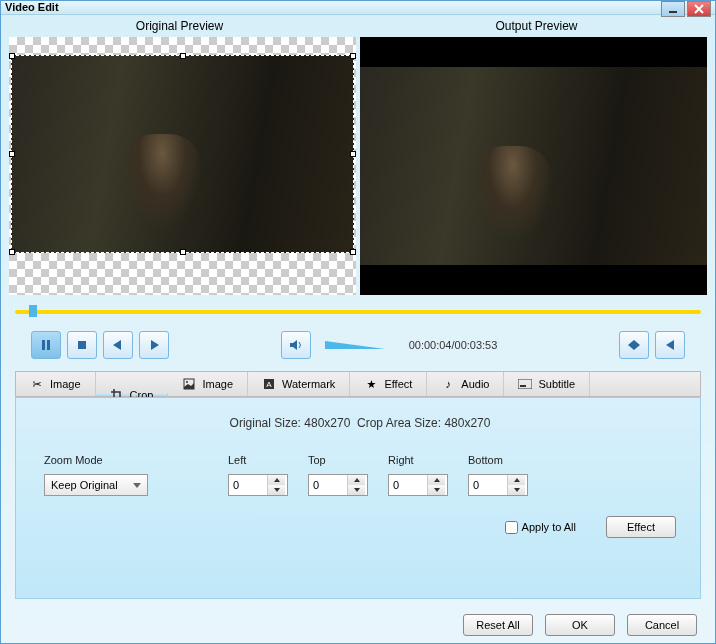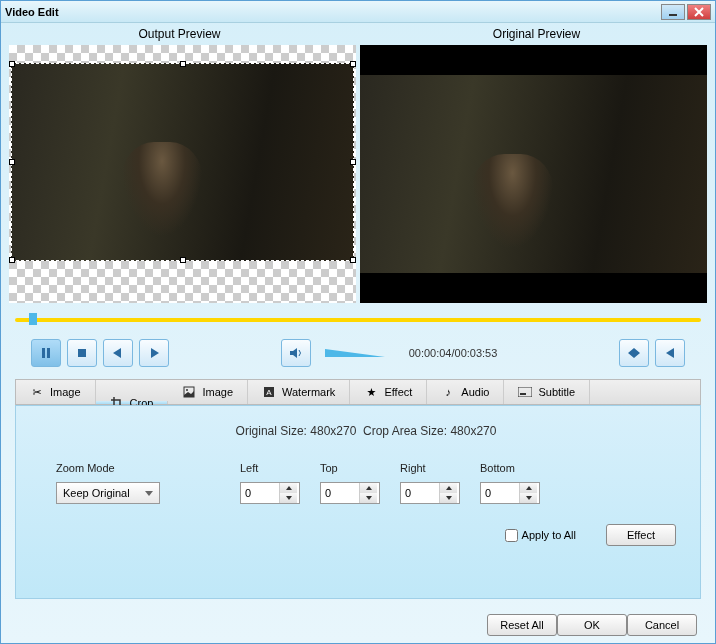--- a/index.html
+++ b/index.html
@@ -1,18 +1,18 @@
 <!DOCTYPE html>
 <html><head>
 <meta charset="utf-8">
 <style>
 * { box-sizing: border-box; margin: 0; padding: 0; }
 body { font-family: Tahoma, Arial, sans-serif; font-size: 11px; background: #fff; }
 .window { width: 716px; height: 644px; border: 1px solid #5a9fd4; background: linear-gradient(to bottom, #d6eff9 0%, #e8f6fc 100%); display: flex; flex-direction: column; }
-.titlebar { height: 22px; background: linear-gradient(to bottom, #e8f6fc, #c8e8f5); display: flex; align-items: center; padding: 0 4px; border-bottom: 1px solid #a8d0e0; }
+.titlebar { height: 14px; background: linear-gradient(to bottom, #e8f6fc, #c8e8f5); display: flex; padding: 0 4px; border-bottom: 1px solid #a8d0e0; }
 .titlebar-text { font-weight: bold; font-size: 11px; flex: 1; color: #000; }
 .winbtn { width: 24px; height: 16px; margin-left: 2px; border: 1px solid #888; display: flex; align-items: center; justify-content: center; cursor: pointer; }
 .winbtn.min { background: linear-gradient(to bottom, #d0e8f8, #a0d0f0); }
 .winbtn.close { background: linear-gradient(to bottom, #f08080, #d04040); color: #fff; }
 .preview-header { display: flex; height: 22px; }
 .preview-header > div { flex: 1; text-align: center; font-size: 12px; line-height: 22px; color: #000; }
 .preview-area { display: flex; height: 258px; padding: 0 8px; gap: 4px; }
 .checker { background-image:
   linear-gradient(45deg, #ccc 25%, transparent 25%),
   linear-gradient(-45deg, #ccc 25%, transparent 25%),
@@ -35,38 +35,38 @@
 .ctrl-btn { width: 30px; height: 28px; background: linear-gradient(to bottom, #f8fcff, #d0e8f8); border: 1px solid #7ab8e0; border-radius: 3px; display: flex; align-items: center; justify-content: center; cursor: pointer; }
 .ctrl-btn.active { background: linear-gradient(to bottom, #b0dcf8, #80c0e8); }
 .spacer { flex: 1; }
 .vol-slider { width: 60px; height: 12px; position: relative; margin: 0 8px; }
 .vol-track { position: absolute; left: 0; right: 0; bottom: 2px; border-bottom: 8px solid #4db8e8; border-left: 60px solid transparent; height: 0; width: 0; transform: scaleX(-1); }
 .time-display { font-size: 11px; color: #333; margin: 0 10px; }
 .tab-strip { height: 26px; display: flex; align-items: stretch; margin: 6px 14px 0 14px; background: linear-gradient(to bottom, #f0f0f0, #e0e0e0); border: 1px solid #bbb; }
 .tab { display: flex; align-items: center; padding: 0 14px; gap: 6px; cursor: pointer; border-right: 1px solid #ccc; font-size: 11px; }
 .tab.active { background: linear-gradient(to bottom, #d0ecfa, #a8dcf5); margin-top: 21px; }
 .tab-icon { width: 14px; height: 14px; display: flex; align-items: center; justify-content: center; }
-.panel { flex: 1; margin: 0 14px 8px 14px; background: linear-gradient(to bottom, #d8f0fb, #c0e8f8); border: 1px solid #a0d0e8; padding: 18px 24px 12px 40px; display: flex; flex-direction: column; }
+.panel { flex: 1; margin: 0 14px 8px 14px; background: linear-gradient(to bottom, #d8f0fb, #c0e8f8); border: 1px solid #a0d0e8; padding: 18px 24px 12px 28px; display: flex; flex-direction: column; }
 .size-info { text-align: center; font-size: 12px; color: #333; margin-bottom: 24px; }
 .crop-grid { display: flex; gap: 20px; align-items: flex-end; }
 .field-col { display: flex; flex-direction: column; gap: 8px; }
 .field-label { font-size: 11px; color: #222; }
 .combo { width: 104px; height: 22px; background: linear-gradient(to bottom, #fff, #e8e8e8); border: 1px solid #999; display: flex; align-items: center; padding: 0 6px; cursor: pointer; position: relative; }
 .combo::after { content: ''; position: absolute; right: 6px; width: 0; height: 0; border-left: 4px solid transparent; border-right: 4px solid transparent; border-top: 5px solid #666; }
 .spinner { width: 60px; height: 22px; background: #fff; border: 1px solid #999; display: flex; align-items: center; position: relative; }
 .spinner input { border: none; width: 38px; padding: 0 4px; font-size: 11px; outline: none; }
 .spin-btns { width: 18px; height: 100%; display: flex; flex-direction: column; border-left: 1px solid #ccc; }
 .spin-up, .spin-down { flex: 1; display: flex; align-items: center; justify-content: center; cursor: pointer; background: linear-gradient(to bottom, #f8f8f8, #e0e0e0); }
 .spin-up::before { content: ''; border-left: 3px solid transparent; border-right: 3px solid transparent; border-bottom: 4px solid #333; }
 .spin-down::before { content: ''; border-left: 3px solid transparent; border-right: 3px solid transparent; border-top: 4px solid #333; }
 .panel-footer { display: flex; justify-content: flex-end; align-items: center; gap: 30px; margin-top: 20px; }
 .checkbox-wrap { display: flex; align-items: center; gap: 4px; }
 .checkbox-wrap input { width: 13px; height: 13px; }
 .btn { min-width: 70px; height: 22px; background: linear-gradient(to bottom, #fefefe, #e4e4e4); border: 1px solid #8a8a8a; border-radius: 3px; font-size: 11px; cursor: pointer; padding: 0 10px; }
-.bottom-bar { height: 36px; display: flex; justify-content: flex-end; align-items: center; gap: 0; padding: 0 18px; margin-left: 32px; }
+.bottom-bar { height: 36px; display: flex; justify-content: flex-end; align-items: center; gap: 12px; padding: 0 18px; margin-left: 32px; }
 svg { display: block; }
 .figure { position: absolute; width: 24%; height: 48%; bottom: 12%; left: 32%; background: radial-gradient(ellipse at 50% 20%, #6a5840 0%, #3a3022 40%, transparent 70%); border-radius: 40% 40% 20% 20%; }
 </style>
 </head>
 <body>
 
 <div class="window">
   <div class="titlebar">
     <span class="titlebar-text">Video Edit</span>
     <div class="winbtn min">
@@ -75,22 +75,22 @@
         </svg>
     </div>
     <div class="winbtn close">
       <svg width="10" height="10">
           <path d="M1 1 L9 9 M9 1 L1 9" stroke="#fff" stroke-width="2"></path>
         </svg>
     </div>
   </div>
 
   <div class="preview-header">
+    <div>Original Preview</div>
     <div>Output Preview</div>
-    <div>Original Preview</div>
   </div>
 
   <div class="preview-area">
     <div class="preview-left checker">
       <div class="video-sim" style="left:2px; top:18px; width:calc(100% - 4px); height:198px; position:absolute;">
         <div class="figure"></div>
       </div>
       <div class="crop-box" style="left:2px; top:18px; right:2px; height:198px;">
         <div class="handle" style="left:-3px; top:-3px;"></div>
         <div class="handle" style="left:50%; top:-3px; margin-left:-3px;"></div>

